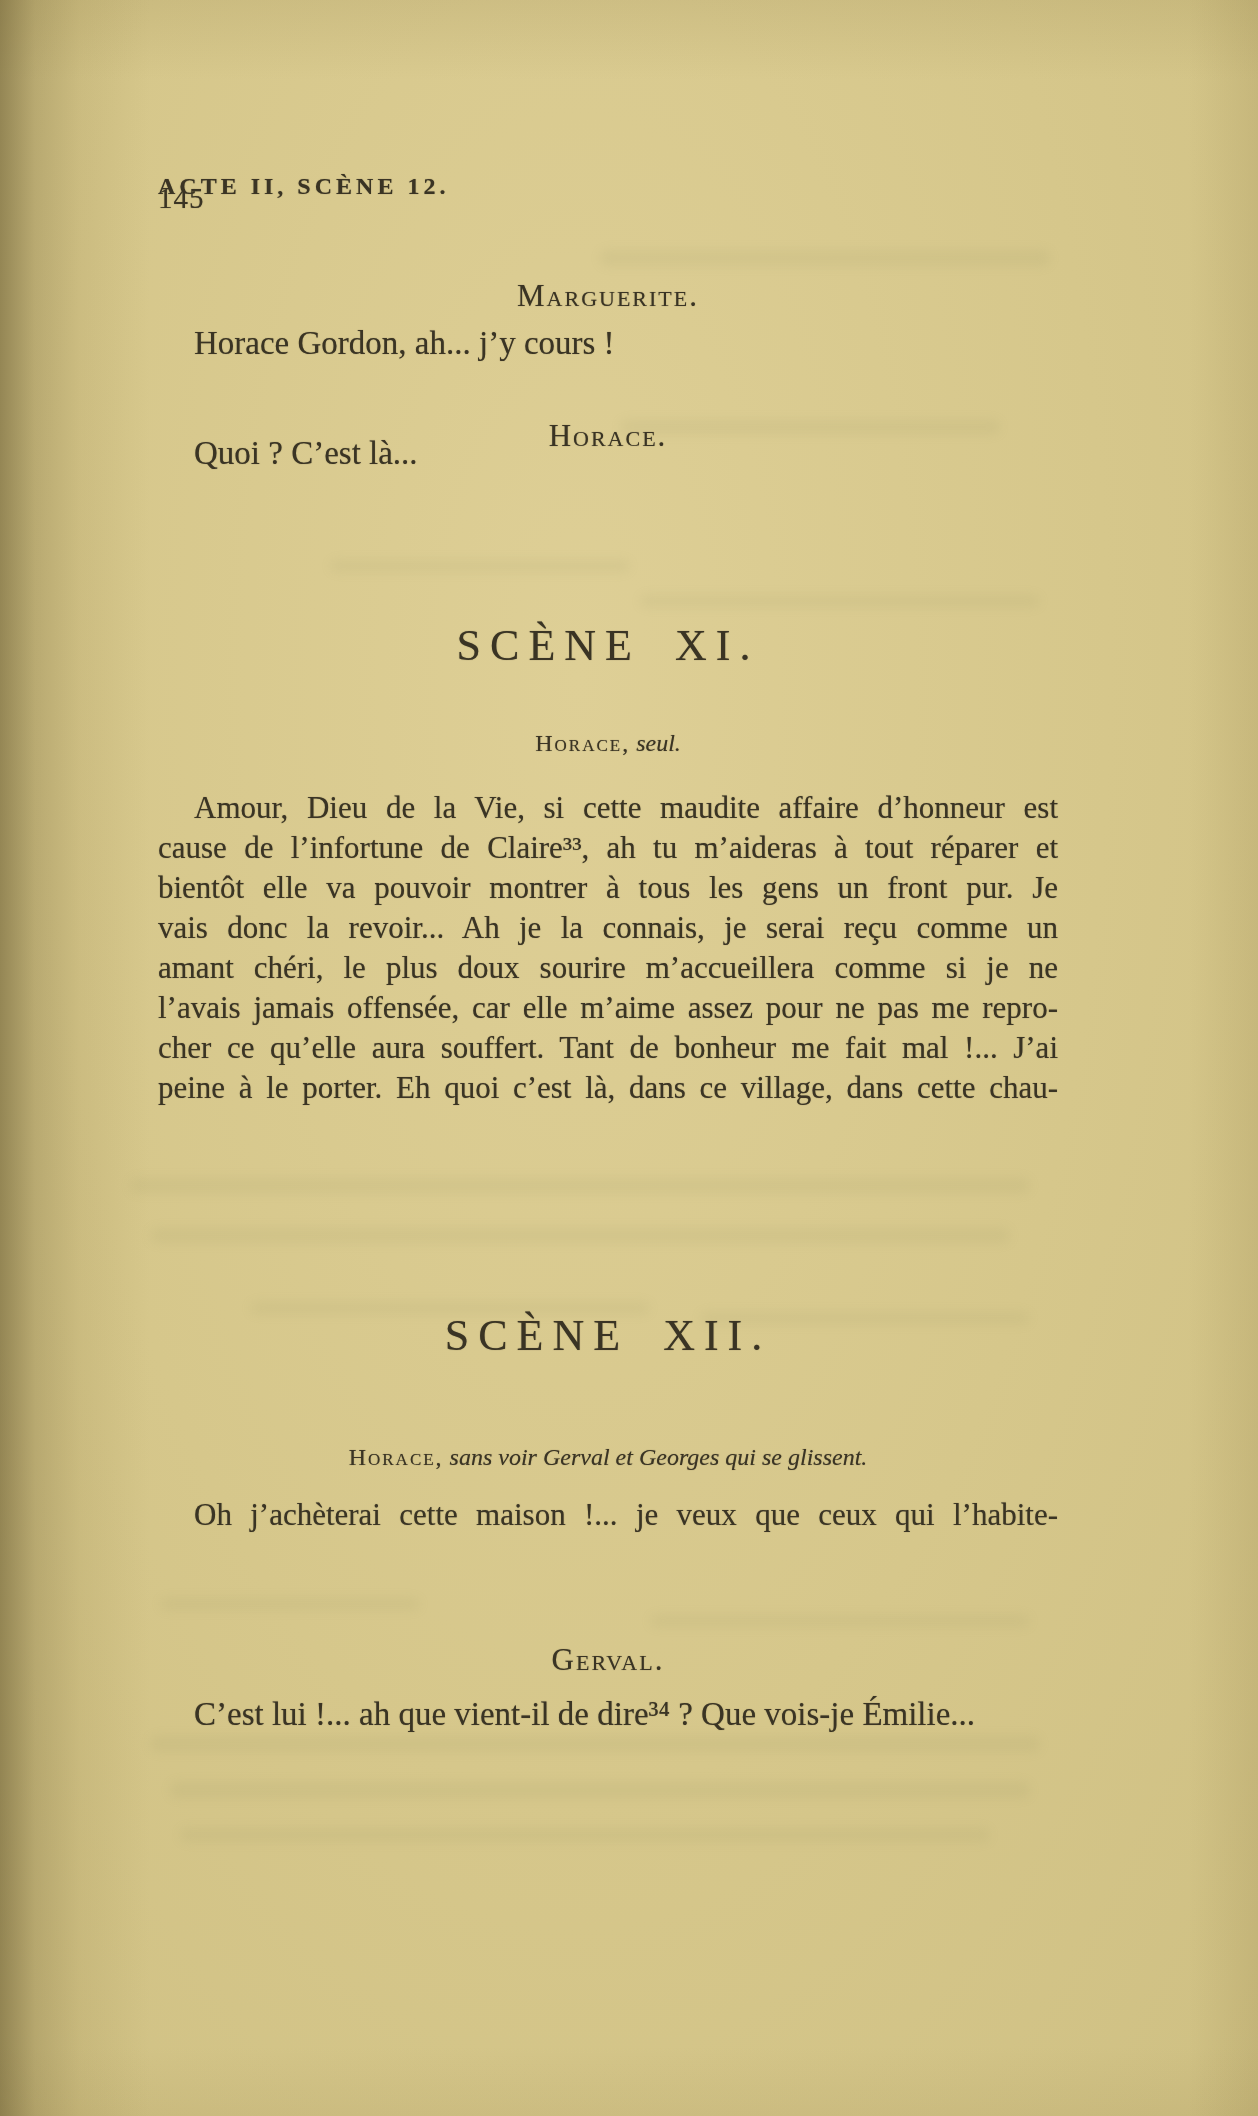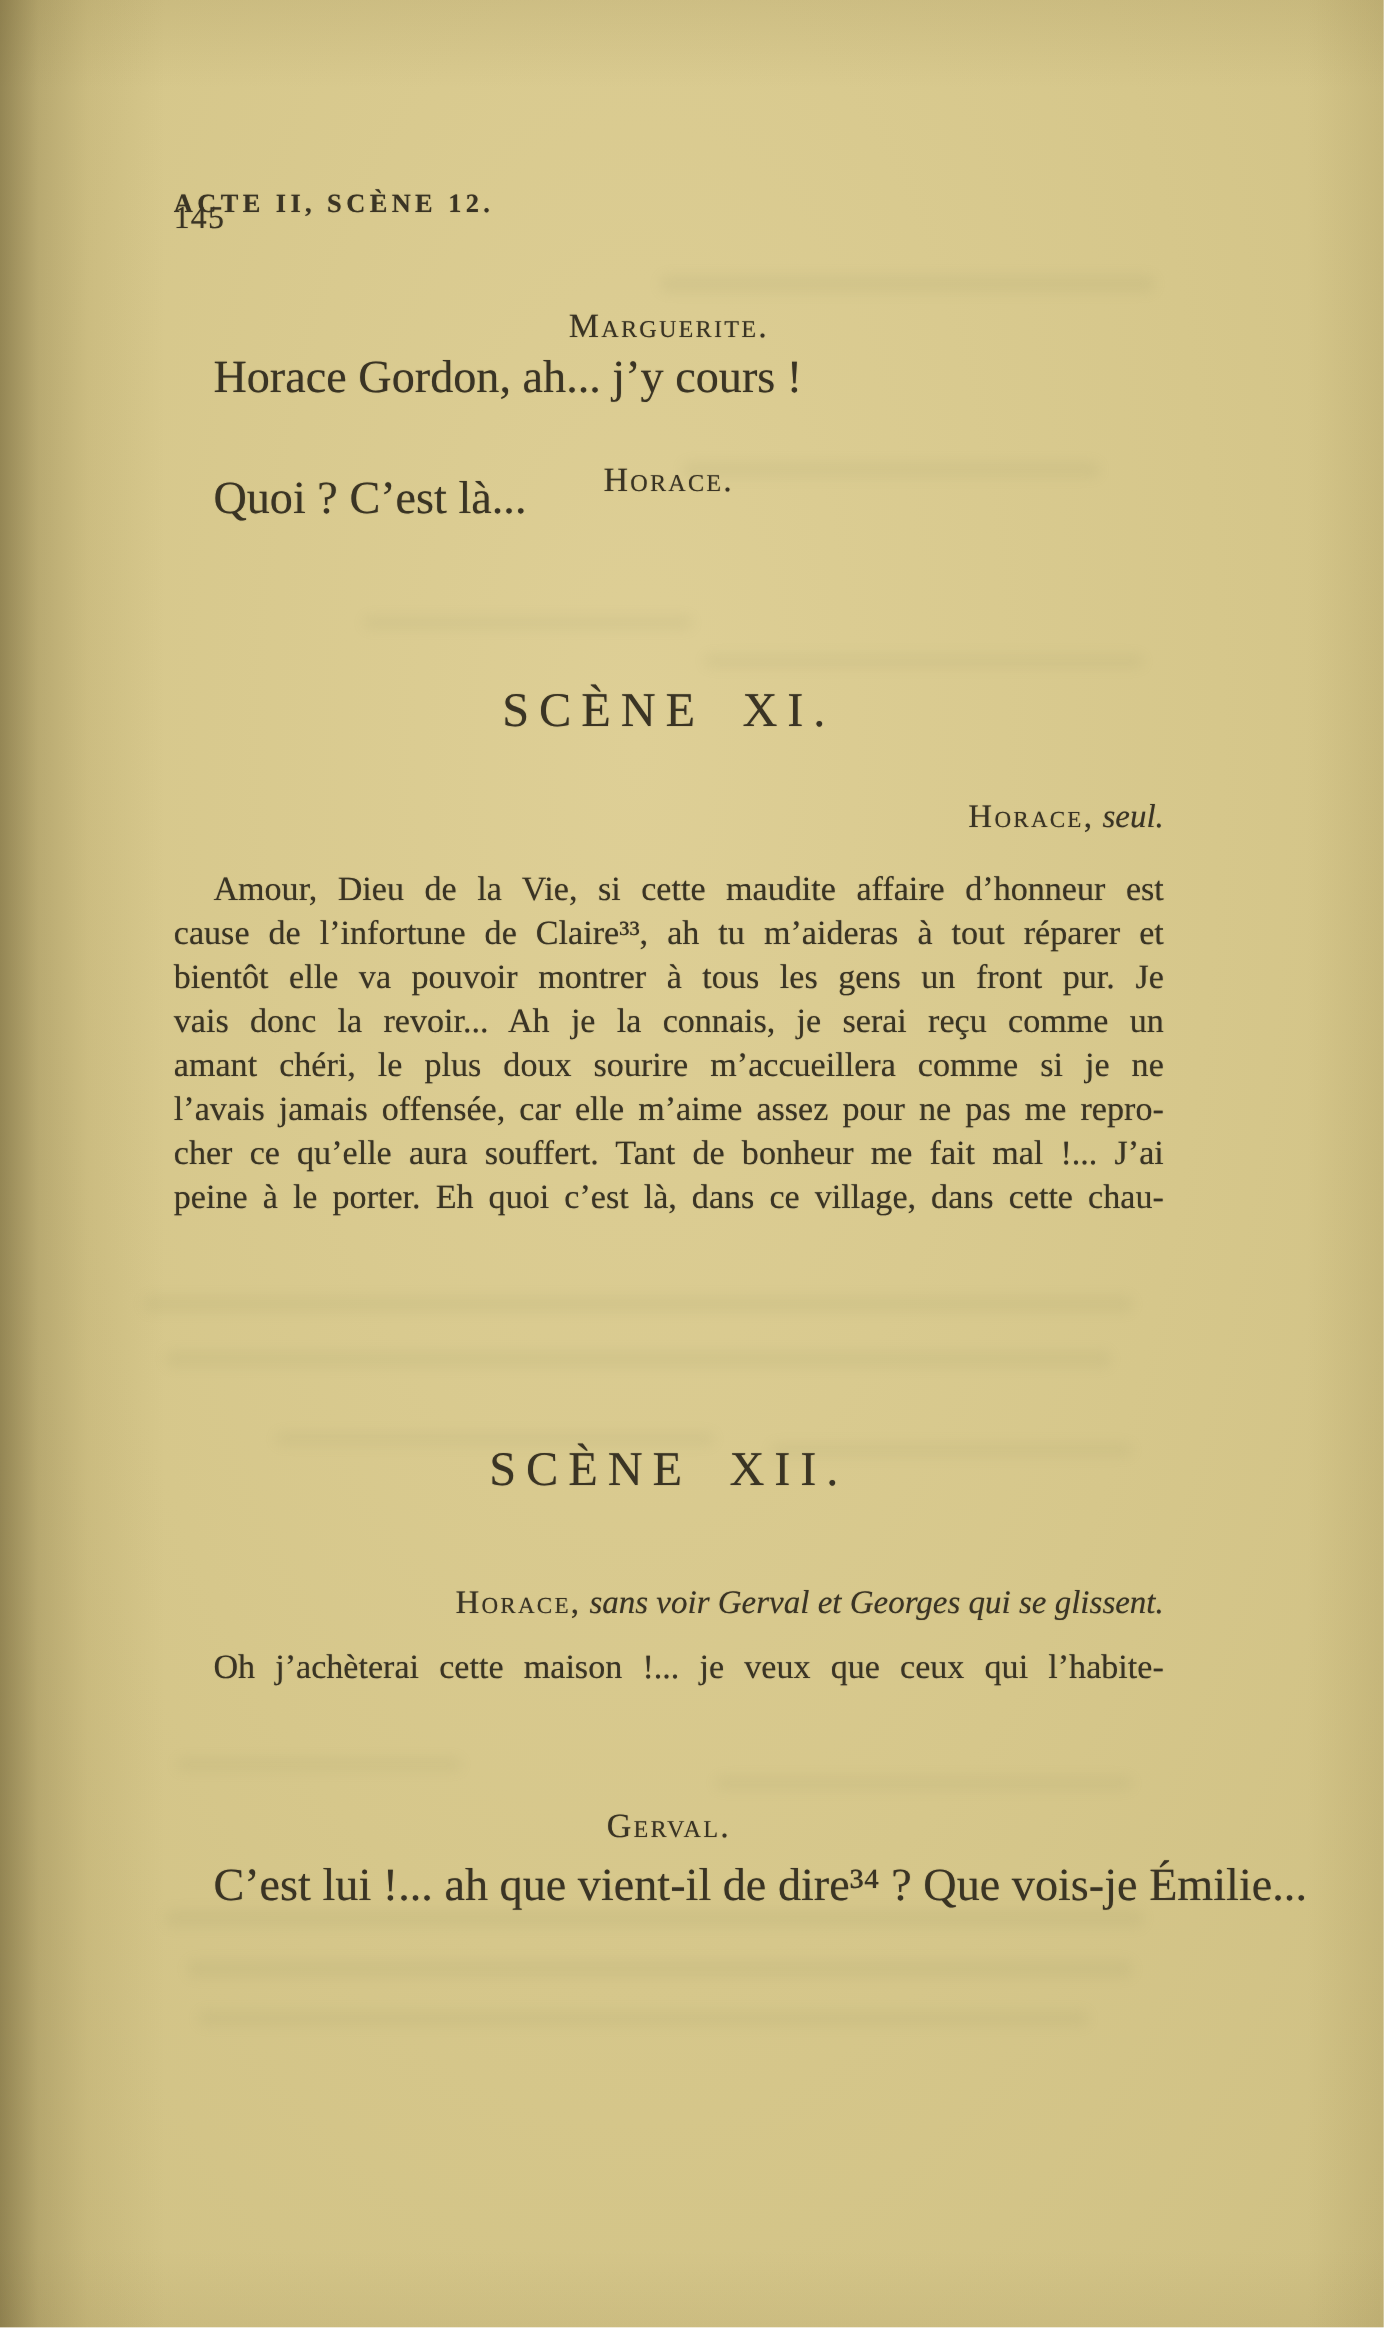--- a/index.html
+++ b/index.html
@@ -65,42 +65,42 @@
     font-variant: small-caps;
     font-size: 31px;
     line-height: 34px;
     letter-spacing: 2px;
     margin-top: 23px;
   }
   .speaker-marguerite { top: 256px; }
   .speaker-horace-1   { top: 396px; }
   .speaker-gerval     { top: 1620px; }
   .dialogue {
-    font-size: 42px;
+    font-size: 33px;
     line-height: 38px;
     text-indent: 36px;
     text-align: left;
     white-space: nowrap;
   }
   .dialogue-marguerite { top: 324px; }
   .dialogue-horace-1   { top: 434px; }
   .dialogue-gerval     { top: 1695px; }
   .scene-heading {
     text-align: center;
     font-size: 44px;
     line-height: 52px;
     letter-spacing: 9px;
     word-spacing: 14px;
     font-weight: 400;
   }
   .scene-heading-xi  { top: 620px; }
   .scene-heading-xii { top: 1310px; }
   .scene-caption {
-    text-align: right;
-    font-size: 30px;
+    text-align: center;
+    font-size: 24px;
     line-height: 38px;
   }
   .scene-caption .name {
     font-variant: small-caps;
     letter-spacing: 2px;
   }
   .scene-caption .dir {
     font-style: italic;
   }
   .scene-caption-xi  { top: 724px; }

